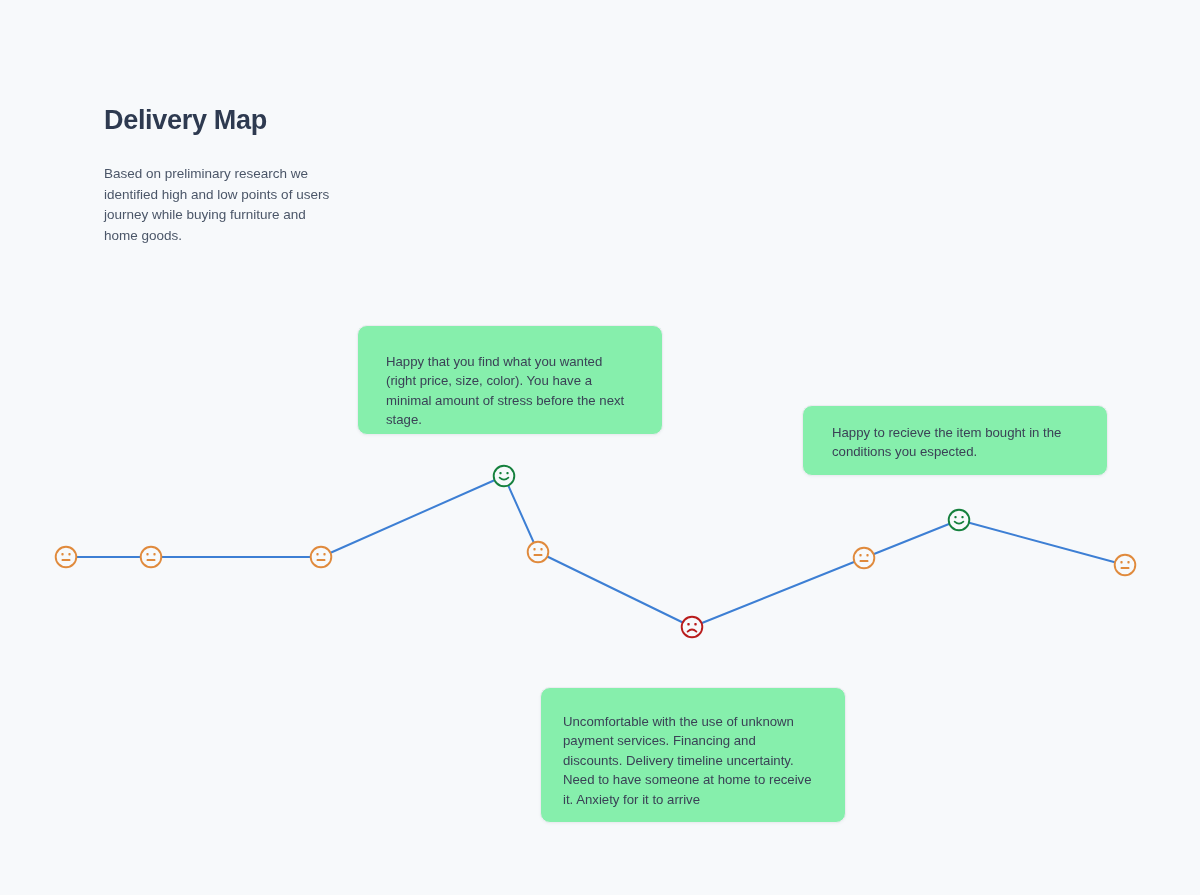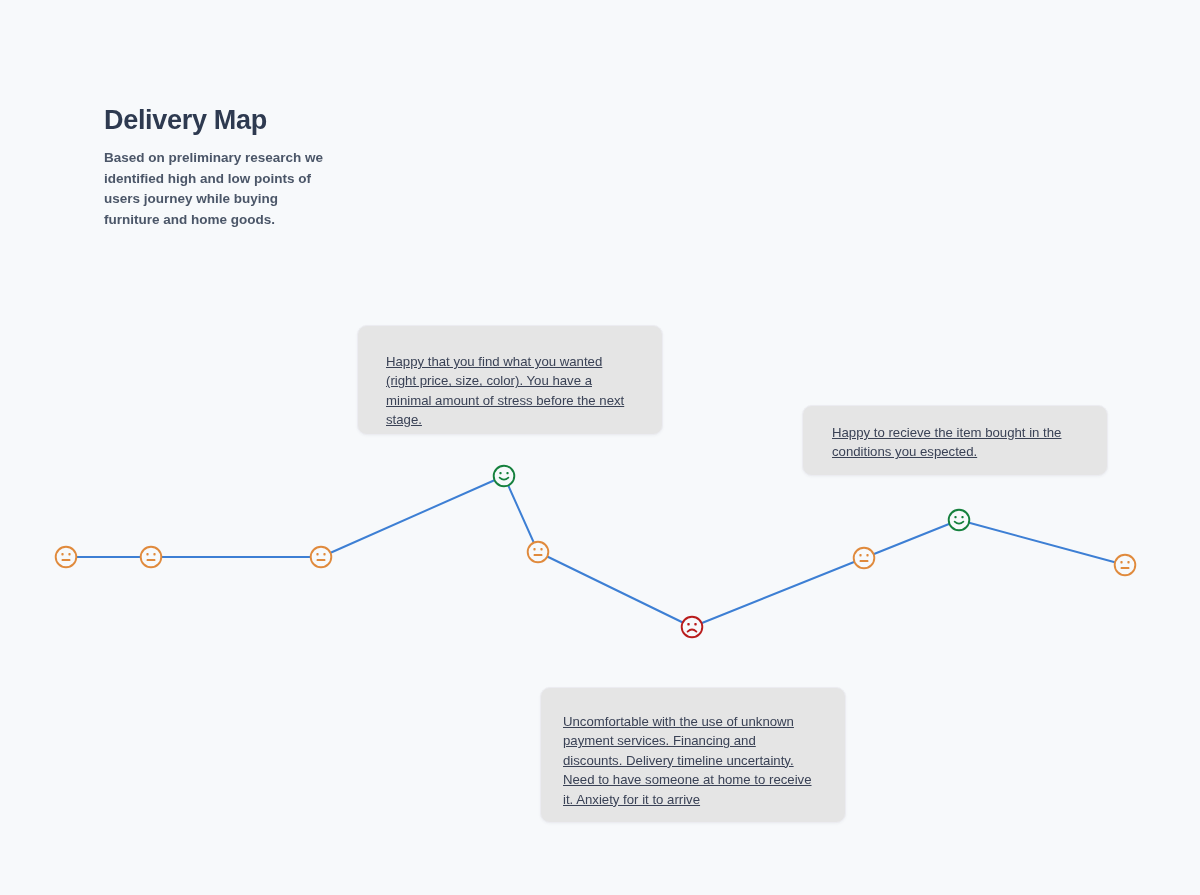--- a/index.html
+++ b/index.html
@@ -32,26 +32,25 @@
 
   #page-title {
     font-size: 27px;
     font-weight: bold;
     color: #2e3a50;
     letter-spacing: -0.3px;
     line-height: 1.2;
   }
 
   #page-subtitle {
-    margin-top: 12px;
+    margin-top: 28px;
     font-size: 13.5px;
     line-height: 1.52;
     color: #4b5668;
     width: 232px;
-    font-weight: bold;
   }
 
   
   #journey-svg {
     position: absolute;
     left: 0;
     top: 0;
     width: 1200px;
     height: 895px;
     pointer-events: none;
@@ -62,28 +61,27 @@
     position: absolute;
     width: 26px;
     height: 26px;
     transform: translate(-50%, -50%);
   }
   .node svg { display: block; width: 26px; height: 26px; }
 
   
   .callout {
     position: absolute;
-    background: #e5e5e5;
+    background: #86efac;
     border: 1px solid #ececf1;
     border-radius: 10px;
     box-shadow: 0 1px 3px rgba(30, 40, 60, 0.045);
     color: #3a4256;
     font-size: 13.2px;
     line-height: 1.47;
-    text-decoration: underline;
   }
 
   #callout-discovery {
     left: 357px;
     top: 325px;
     width: 306px;
     height: 110px;
     padding: 26px 28px 0 28px;
   }
 

